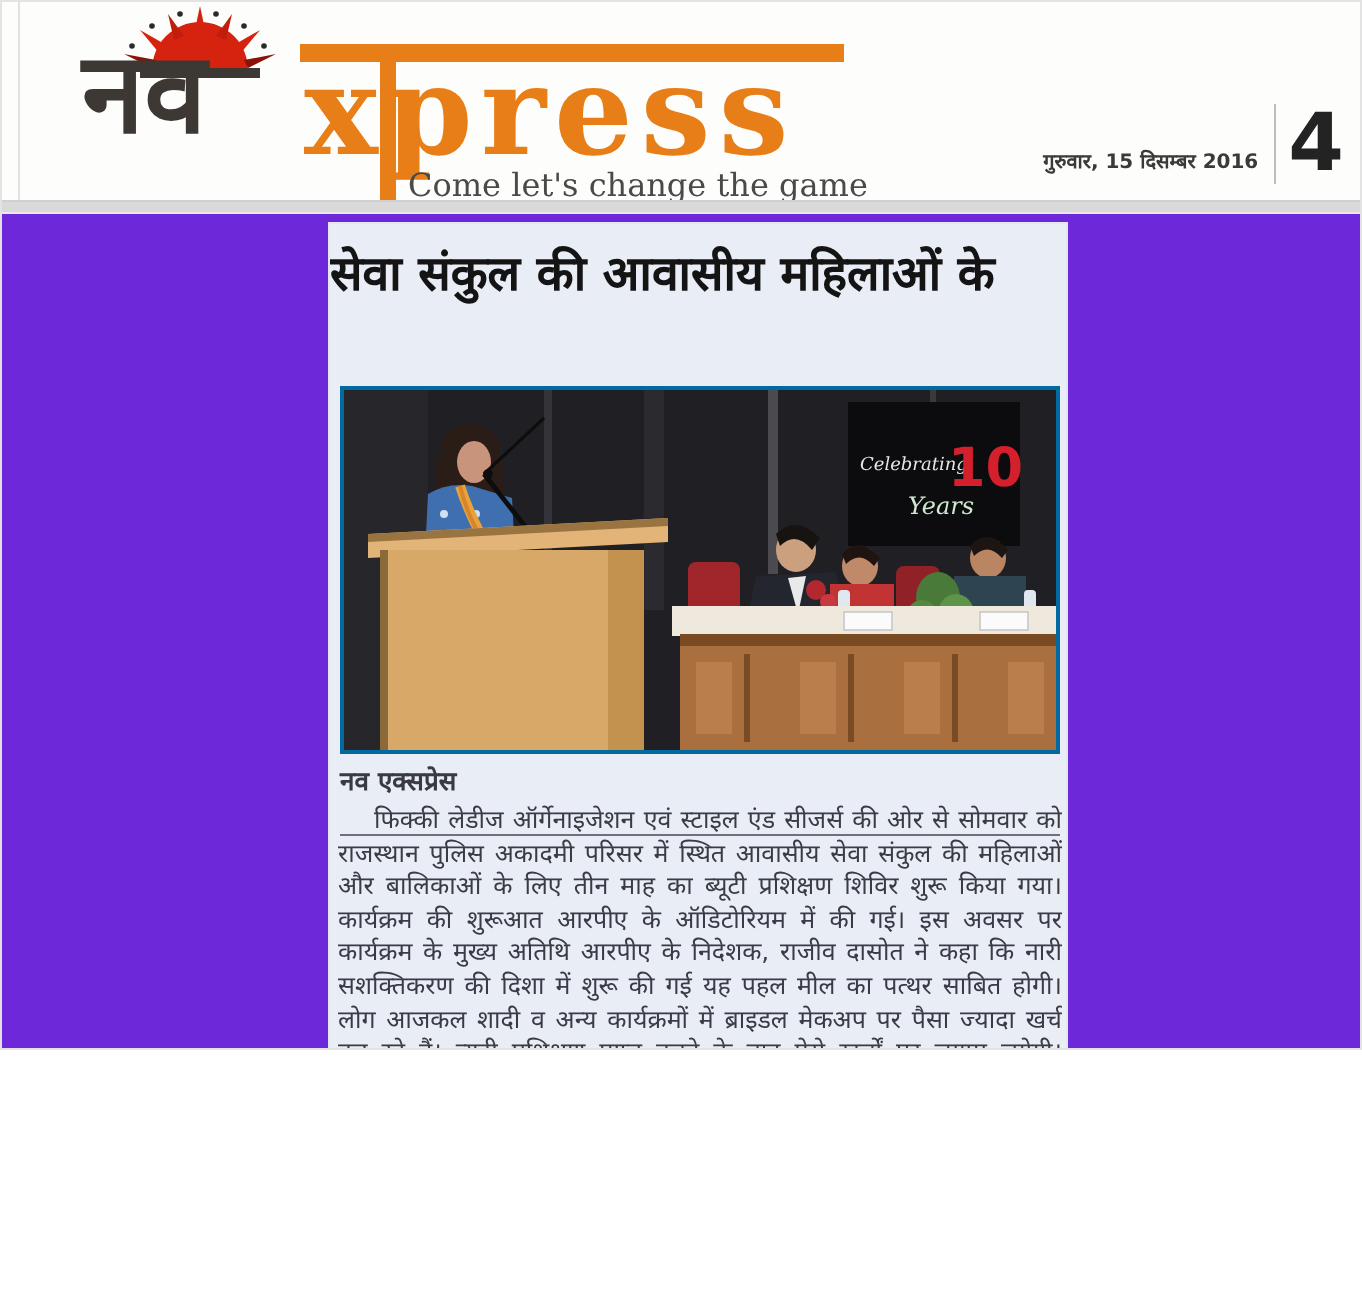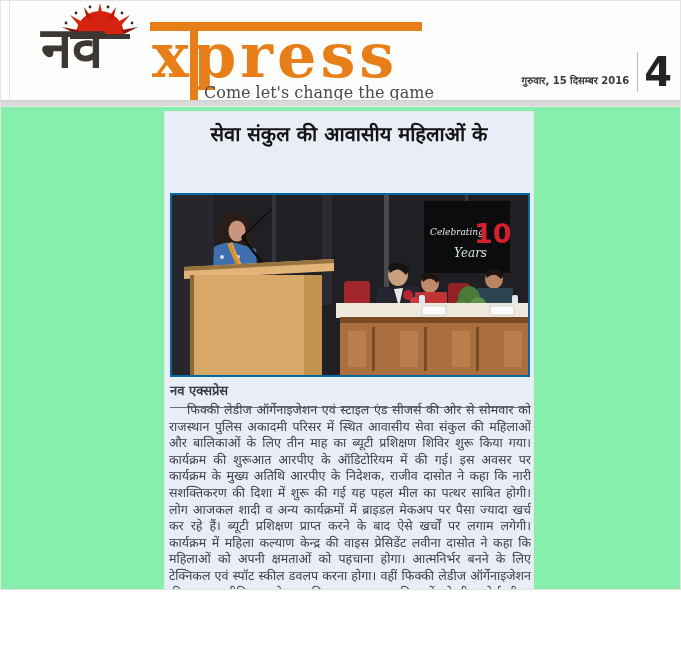--- a/index.html
+++ b/index.html
@@ -2,22 +2,22 @@
 <html><head>
 <meta charset="utf-8">
 <style>
   * { margin:0; padding:0; box-sizing:border-box; }
   html,body { width:681px; height:651px; }
   body {
     font-family:"DejaVu Sans", sans-serif;
     background:#ffffff; position:relative; overflow:hidden;
   }
   .page {
-    position:absolute; inset:0; width:681px; height:590px;
-    background:#86efac; border:1px solid #e3e3e3; overflow:hidden;
+    position:absolute; inset:0; width:681px; height:525px;
+    background:#6d28d9; border:1px solid #e3e3e3; overflow:hidden;
   }
   
   .masthead { position:absolute; top:0; left:0; width:681px; height:99px; background:#fdfdfb; }
   .masthead-rule { position:absolute; top:99px; left:0; width:681px; height:7px; background:#d9d9d9; border-top:1px solid #cfcfcf; border-bottom:1px solid #e9e9e9; }
   .left-edge-line { position:absolute; top:0; left:8px; width:1px; height:99px; background:#e2e2e2; }
 
   .sun-logo { position:absolute; left:55px; top:2px; }
   .brand-hindi {
     position:absolute; left:40px; top:18px;
     font-size:56px; font-weight:bold; color:#3d3833;
@@ -42,31 +42,31 @@
   .date-text { font-size:10px; color:#3a3a3a; font-weight:bold; margin-right:8px; margin-top:16px; }
   .date-sep { width:1px; height:40px; background:#bdbdbd; margin-right:6px; }
   .page-number { font-size:40px; font-weight:bold; color:#232323; line-height:1; }
 
   
   .article-box {
     position:absolute; left:163px; top:110px; width:370px; height:541px;
     background:#e9eef6; border:1px solid #e2e7f0; overflow:hidden;
   }
   .headline {
-    margin-top:7px; text-align:center; font-weight:bold; color:#141414;
-    font-size:20px; line-height:1.55; white-space:nowrap;
+    margin-top:7px; font-weight:bold; color:#141414;
+    font-size:24px; line-height:1.55; white-space:nowrap;
   }
   .photo-frame {
     position:absolute; left:5px; top:81px; width:360px; height:184px;
     background:#202024; border:2px solid #0369a1;
   }
   .photo-credit {
     position:absolute; left:5px; top:269px; width:360px;
     font-size:13px; font-weight:bold; color:#3a3a42;
-    border-bottom:1px solid #70707a; padding-bottom:8px;
+    border-bottom:1px solid #70707a; padding-bottom:18px;
   }
   .body-text {
     position:absolute; left:4px; top:290px; width:362px; height:250px;
     font-size:12.5px; line-height:16.6px; color:#3b3b45;
     text-align:justify; text-indent:18px; height:260px; overflow:hidden;
   }
 </style>
 </head>
 <body>
 

